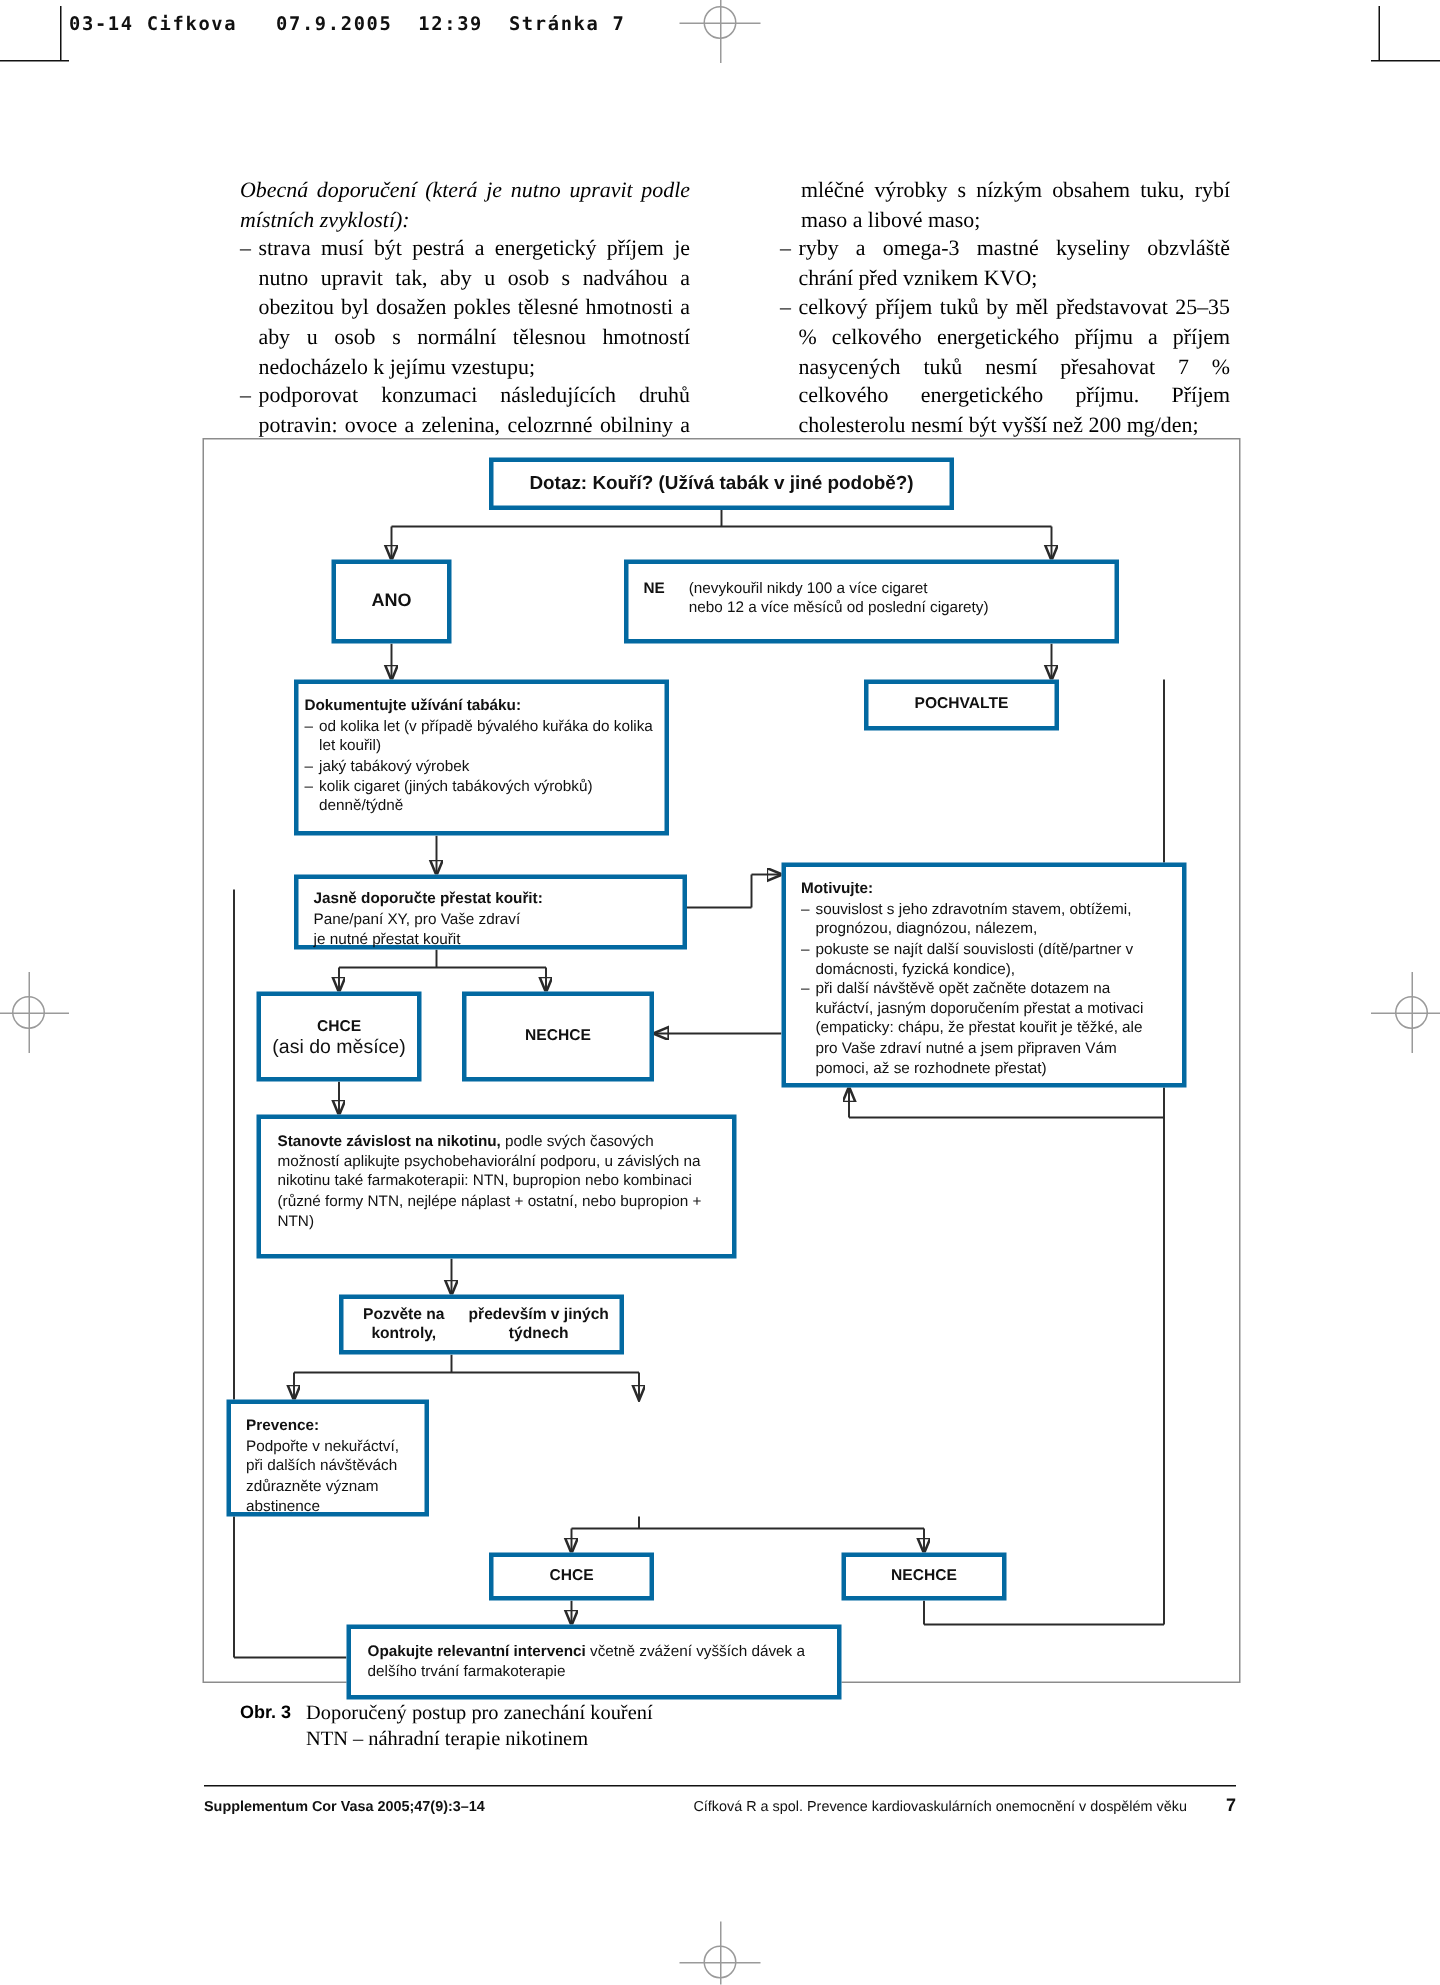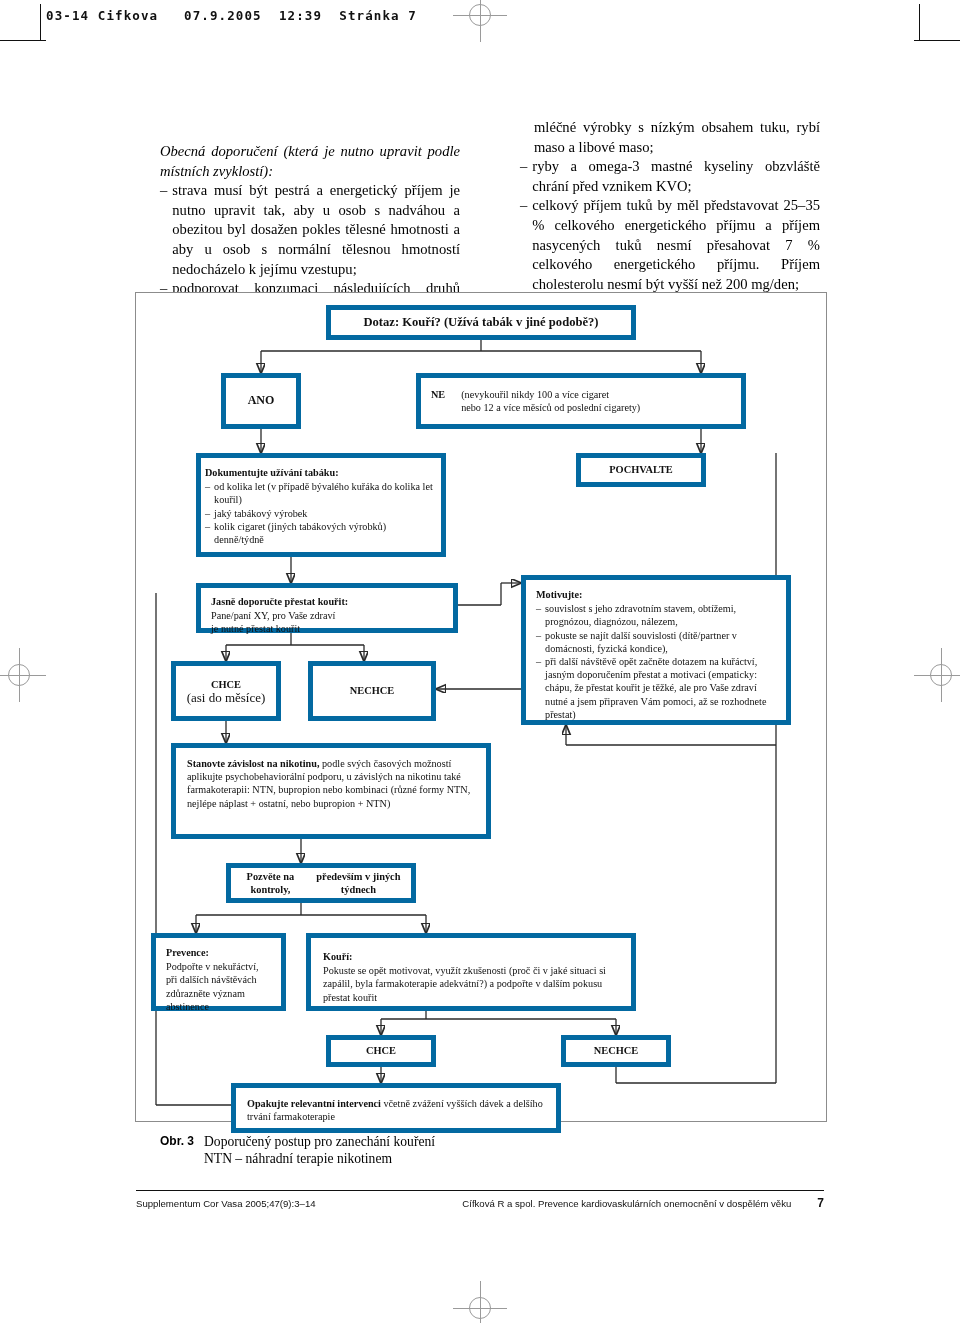--- a/index.html
+++ b/index.html
@@ -37,39 +37,39 @@
   
   .cols{position:absolute;left:160px;top:118px;width:640px;height:165px;}
   .col{width:300px;position:absolute;top:0;}
   .col-l{left:0;}
   .col-r{left:360px;}
   .para{
     font-size:14.6px;line-height:19.6px;
     text-align:justify;text-justify:inter-word;
     margin:0;
   }
-  .para.it{font-style:italic;margin-top:24px;}
+  .para.it{font-style:italic;}
   .li{display:flex;gap:5px;}
   .li .dash{flex:0 0 auto;}
   .li .txt{flex:1 1 auto;text-align:justify;}
 
   
   .figframe{
     position:absolute;left:135px;top:292px;width:690px;height:828px;
     border:1px solid #8c8c8c;
     background:#fff;
   }
   .fig{position:absolute;left:0;top:0;width:100%;height:100%;}
 
   .box{
     position:absolute;
-    border:5px solid #0369a1;
+    border:3px solid #0369a1;
     background:#fff;
     box-sizing:border-box;
-    font-family:Liberation Serif, serif;
+    font-family:Liberation Sans, sans-serif;
     font-size:10.2px;
     line-height:13.2px;
     color:#111;
     padding:6px 8px;
   }
   .box.center{display:flex;align-items:center;justify-content:center;text-align:center;padding:2px;}
   .box b{font-weight:700;}
   .bhead{font-weight:700;display:block;margin-bottom:1px;}
   .bullets{margin:0;padding:0;list-style:none;}
   .bullets li{display:flex;gap:4px;}
@@ -89,21 +89,21 @@
   .caption .cl{display:flex;gap:10px;}
   .caption .cl .ctext{flex:1;}
 
   
   .footrule{position:absolute;left:136px;top:1190px;width:688px;height:1px;background:#111;}
   .footer{
     position:absolute;left:136px;top:1196px;width:688px;
     font-family:"Liberation Sans",sans-serif;font-size:9.6px;color:#111;
     display:flex;align-items:baseline;
   }
-  .footer .fl{flex:0 0 auto;}
+  .footer .fl{flex:0 0 auto;font-weight:bold;}
   .footer .fc{flex:1 1 auto;text-align:right;padding-right:26px;}
   .footer .fp{flex:0 0 auto;font-weight:700;font-size:12px;}
 </style>
 </head>
 <body>
 
 <div class="crop-head-line"></div>
 <div class="crop-head-rule"></div>
 <div class="crop-right-line"></div>
 <div class="crop-right-rule"></div>
@@ -299,24 +299,20 @@
   <div class="box center" style="left:90px;top:570px;width:190px;height:40px;font-weight:700;font-size:10.4px;">
     <span>Pozvěte na kontroly,</span>
     <span>především v jiných týdnech</span>
   </div>
 
   <div class="box" style="left:15px;top:640px;width:135px;height:78px;padding:8px 10px;">
     <span class="bhead">Prevence:</span>
     <span>Podpořte v nekuřáctví, při dalších návštěvách zdůrazněte význam abstinence</span>
   </div>
 
-  <div class="box" style="left:170px;top:640px;width:330px;height:78px;padding:12px 12px;">
-    <span class="bhead">Kouří:</span>
-    <span>Pokuste se opět motivovat, využít zkušenosti (proč či v jaké situaci si zapálil, byla farmakoterapie adekvátní?) a podpořte v dalším pokusu přestat kouřit</span>
-  </div>
 
   <div class="box center" style="left:190px;top:742px;width:110px;height:32px;font-weight:700;font-size:10.4px;">
     <span>CHCE</span>
   </div>
 
   <div class="box center" style="left:425px;top:742px;width:110px;height:32px;font-weight:700;font-size:10.4px;">
     <span>NECHCE</span>
   </div>
 
   <div class="box" style="left:95px;top:790px;width:330px;height:50px;padding:9px 11px;">

